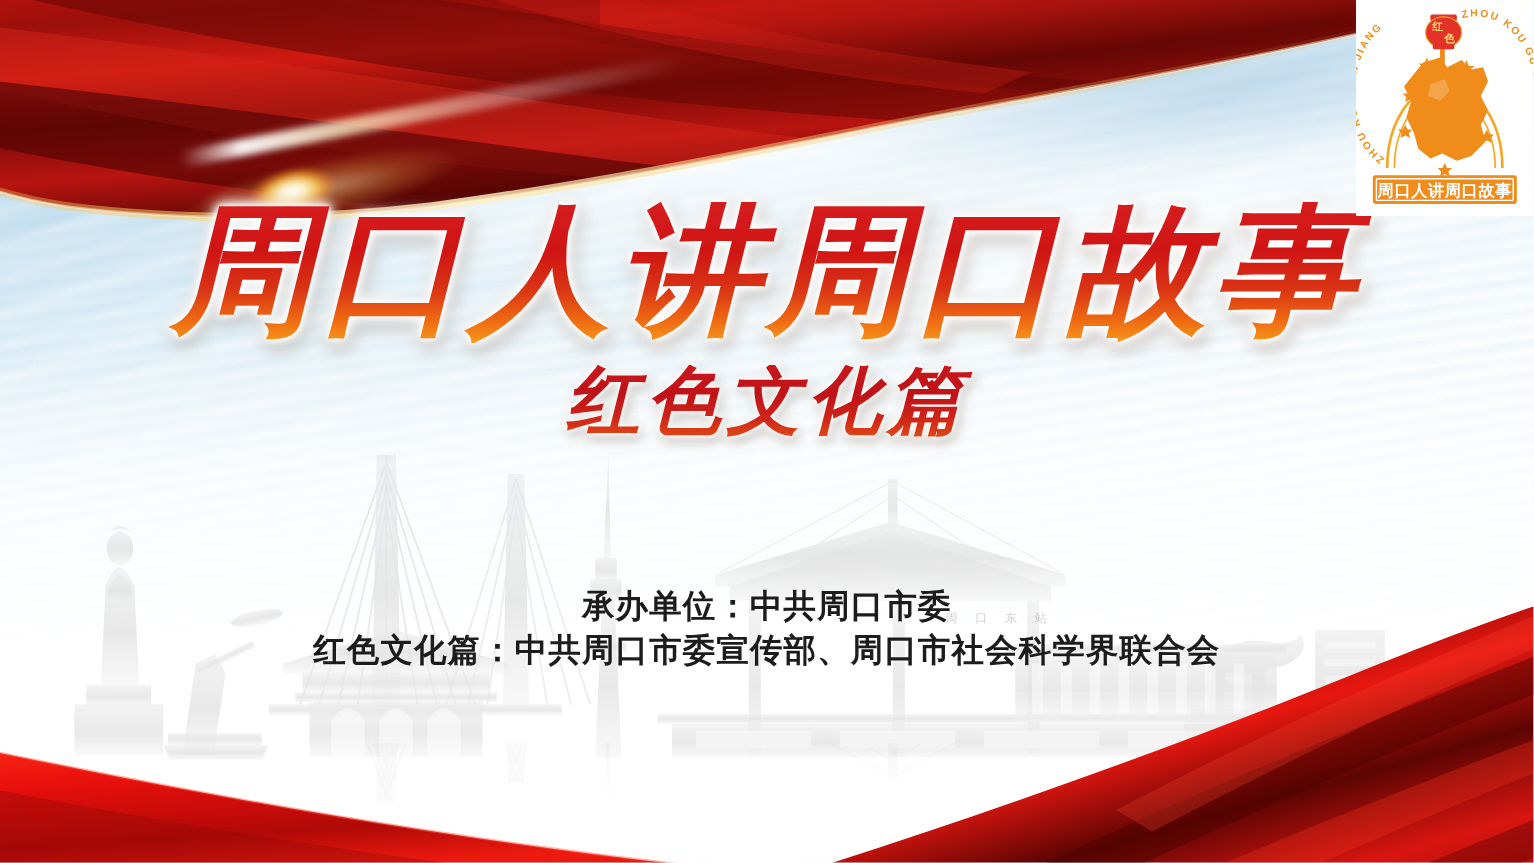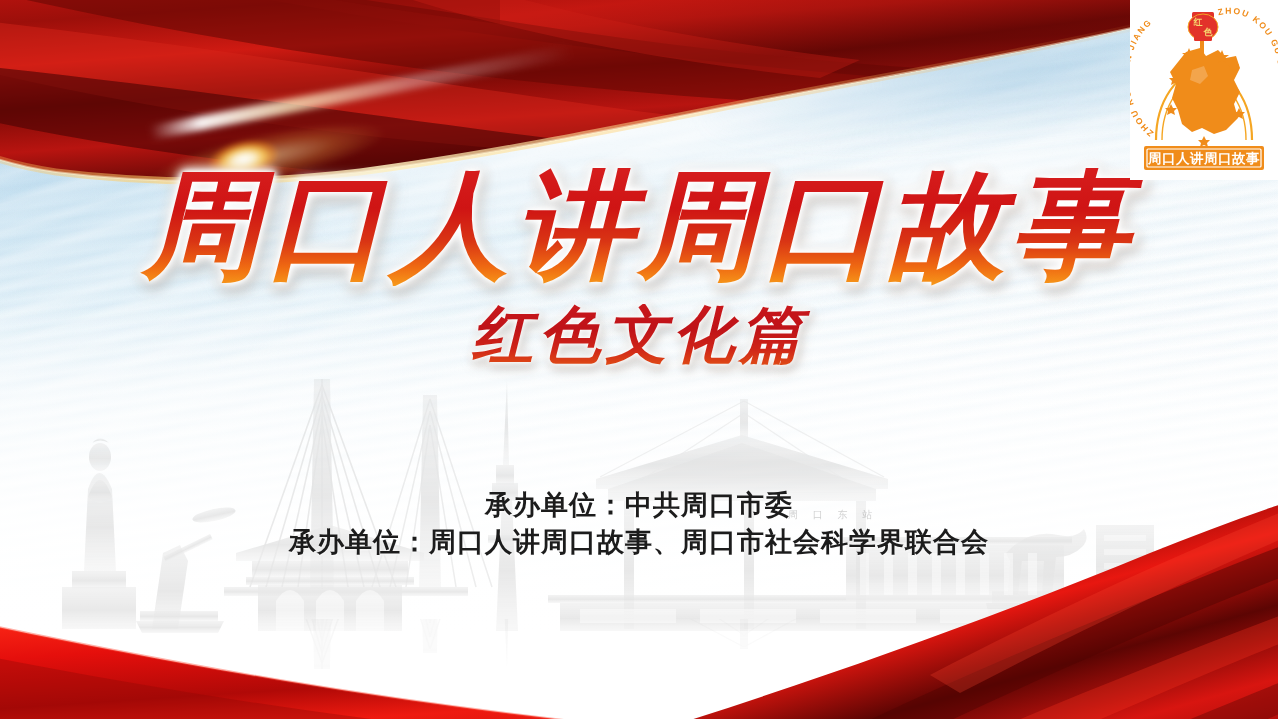--- a/index.html
+++ b/index.html
@@ -506,21 +506,21 @@
   <div class="sun-burst"></div>
   <div class="sun-ray"></div>
 
   <div class="title-block">
     <h1 class="main-title">周口人讲周口故事</h1>
     <h2 class="sub-title">红色文化篇</h2>
   </div>
 
   <div class="org-block">
     <div class="org-line">承办单位：中共周口市委</div>
-    <div class="org-line">承办单位：周口人讲周口故事、周口市社会科学界联合会</div>
+    <div class="org-line">红色文化篇：中共周口市委宣传部、周口市社会科学界联合会</div>
   </div>
 
   <div class="ribbon-bottom">
     <svg viewBox="0 0 1340 300" preserveAspectRatio="none" aria-hidden="true">
       <defs>
         <linearGradient id="ribA" x1="0" y1="0" x2="0.6" y2="1">
           <stop offset="0%" stop-color="#ff2a17"></stop>
           <stop offset="22%" stop-color="#e50f0c"></stop>
           <stop offset="46%" stop-color="#b00907"></stop>
           <stop offset="62%" stop-color="#ee1a10"></stop>

